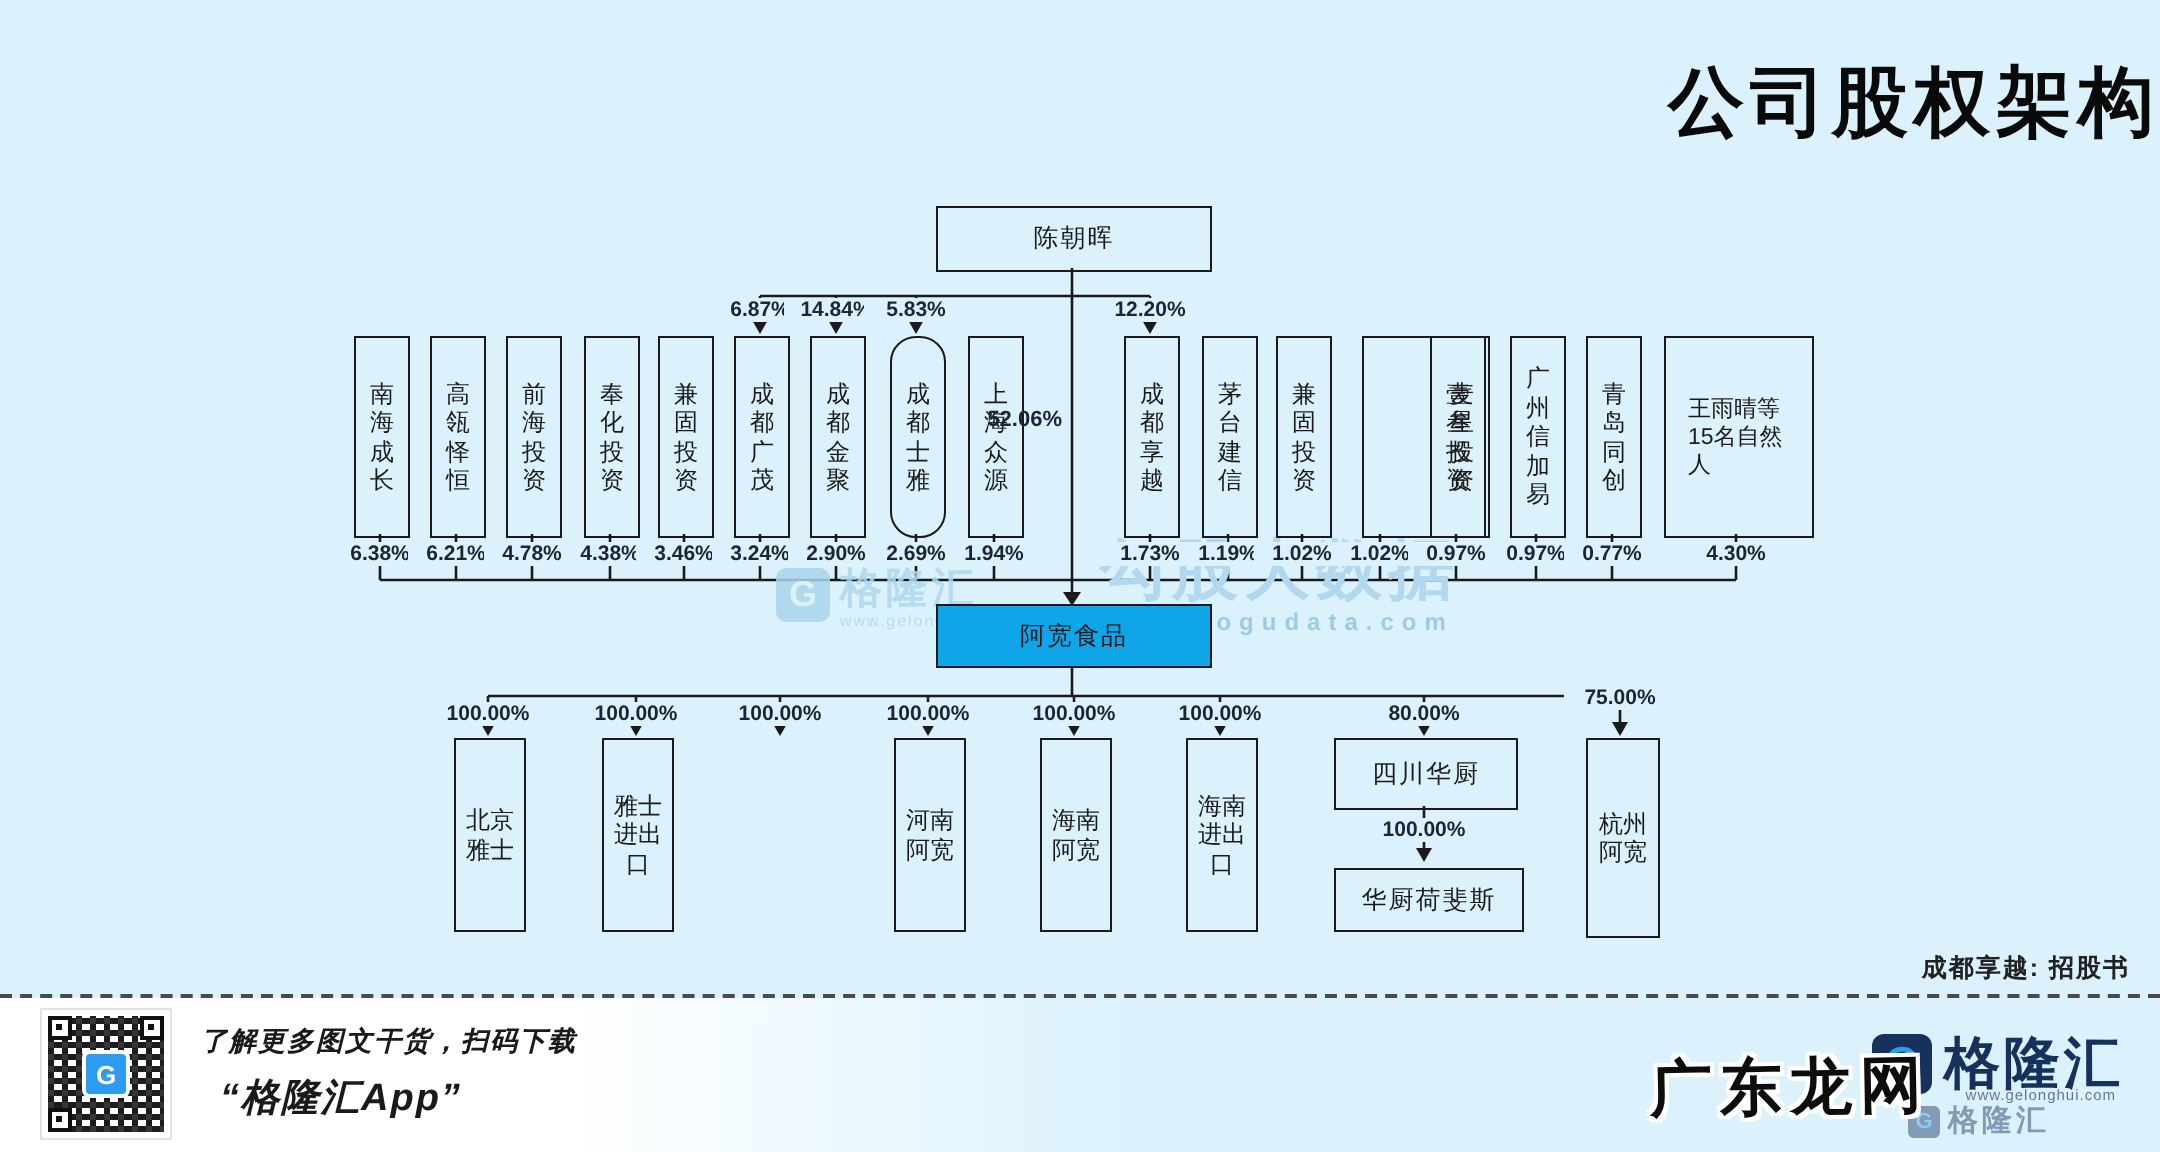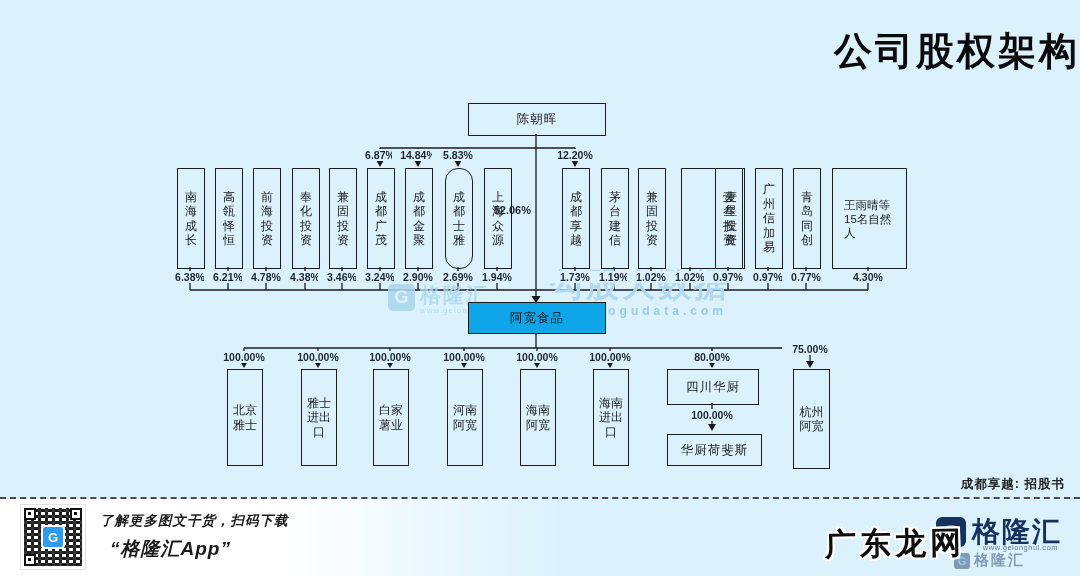--- a/index.html
+++ b/index.html
@@ -225,23 +225,20 @@
   <div class="pct mask" style="left:582px;top:351px;width:56px;">100.00%</div>
   <div class="pct mask" style="left:684px;top:351px;width:56px;">80.00%</div>
   <div class="pct mask" style="left:782px;top:343px;width:56px;">75.00%</div>
 
   <div class="vbox bot" style="left:227px;top:369px;width:34px;height:95px;">
       <span>北京雅士</span>
     </div>
   <div class="vbox bot" style="left:301px;top:369px;width:34px;height:95px;">
       <span>雅士进出口</span>
     </div>
-  <div class="vbox bot" style="left:373px;top:369px;width:34px;height:95px;">
-      <span>白家薯业</span>
-    </div>
   <div class="vbox bot" style="left:447px;top:369px;width:34px;height:95px;">
       <span>河南阿宽</span>
     </div>
   <div class="vbox bot" style="left:520px;top:369px;width:34px;height:95px;">
       <span>海南阿宽</span>
     </div>
   <div class="vbox bot" style="left:593px;top:369px;width:34px;height:95px;">
       <span>海南进出口</span>
     </div>
   <div class="hbox" style="left:667px;top:369px;width:90px;height:34px;">

